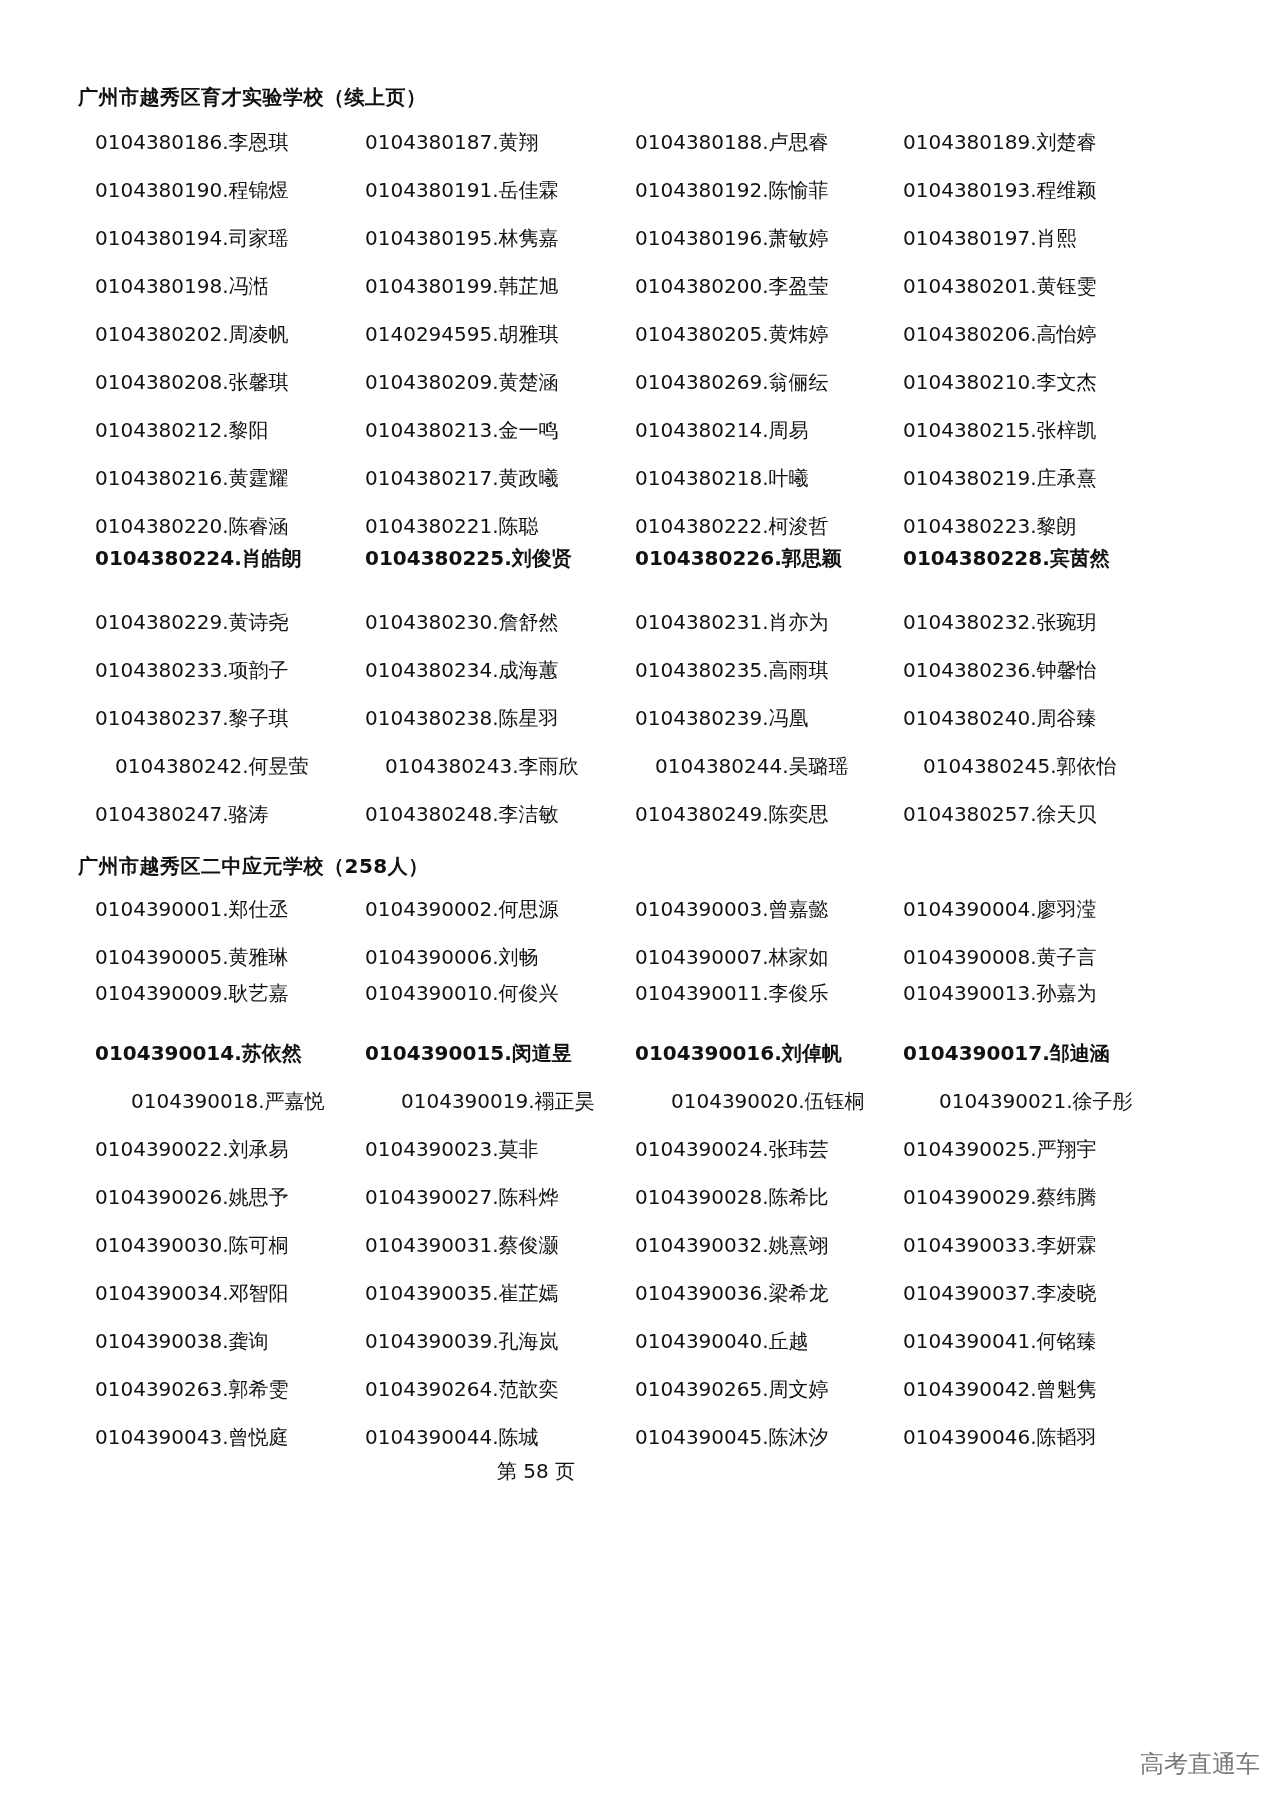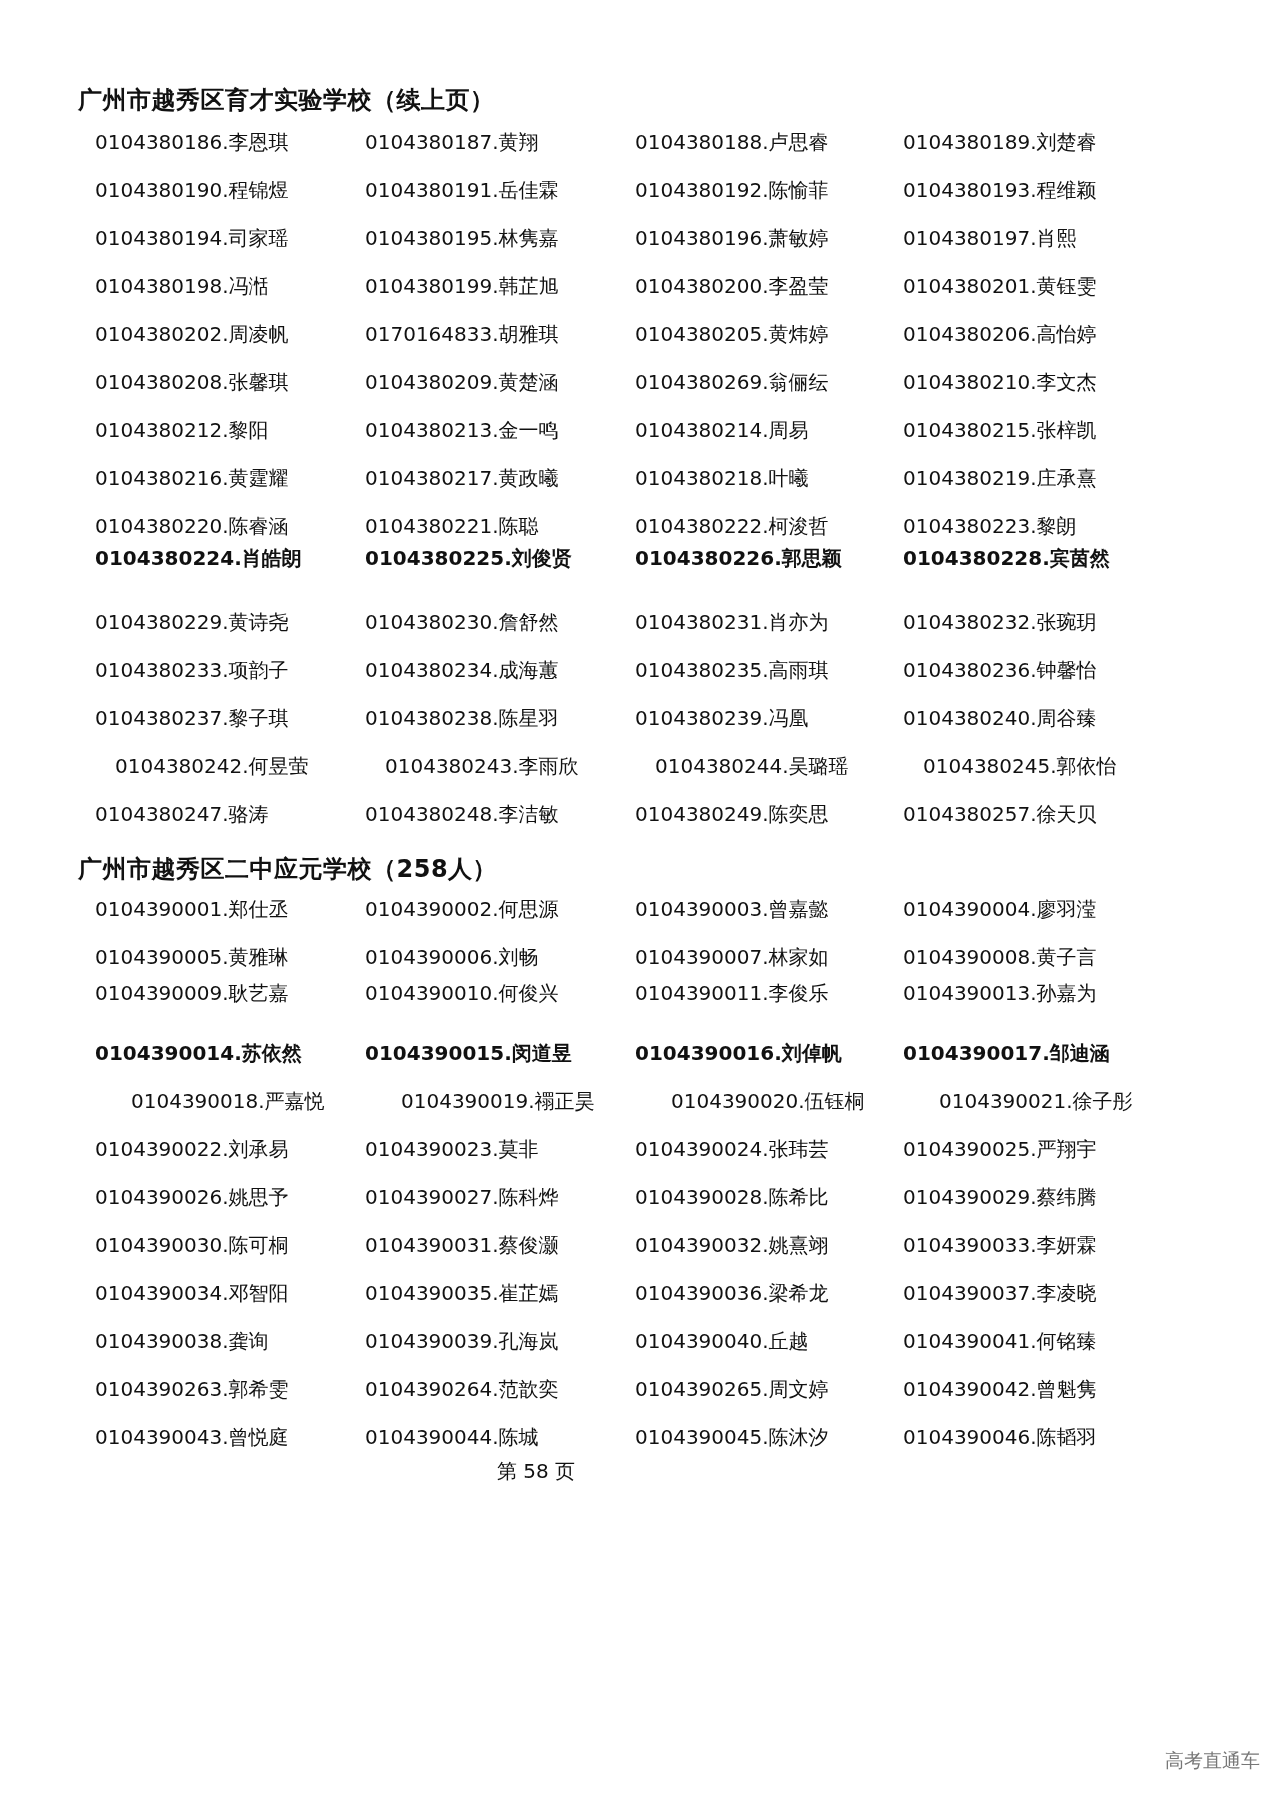--- a/index.html
+++ b/index.html
@@ -1,24 +1,24 @@
 <!DOCTYPE html>
 <html><head>
 <meta charset="utf-8">
 <style>
   html, body { margin:0; padding:0; background:#ffffff; }
   body { width:1280px; height:1811px; position:relative; overflow:hidden;
          font-family:"DejaVu Sans", "Liberation Sans", sans-serif; color:#111; }
-  .section-heading { position:absolute; left:78px; font-size:24px; font-weight:bold; letter-spacing:0.5px; white-space:nowrap; }
+  .section-heading { position:absolute; left:78px; font-size:20px; font-weight:bold; letter-spacing:0.5px; white-space:nowrap; }
   .grid { position:absolute; left:95px; }
   .row { position:absolute; left:0; height:48px; width:1150px; }
   .cell { position:absolute; top:0; font-size:20px; white-space:nowrap; line-height:28px; }
   .c0 { left:0; } .c1 { left:270px; } .c2 { left:540px; } .c3 { left:808px; }
   .page-number { position:absolute; top:1458px; left:0; width:1072px; text-align:center; font-size:20px; }
-  .watermark { position:absolute; top:1748px; right:20px; font-size:19px; color:#777; }
+  .watermark { position:absolute; top:1748px; right:20px; font-size:24px; color:#777; }
 </style>
 </head>
 <body>
 
 <div>
   <div class="section-heading" style="top:84px;">广州市越秀区育才实验学校（续上页）</div>
   <div class="grid" id="grid0" style="top:128px;">
       <div class="row" style="top: 0px;">
         <span class="cell c0">0104380186.李恩琪</span>
         <span class="cell c1">0104380187.黄翔</span>
@@ -38,21 +38,21 @@
         <span class="cell c3">0104380197.肖熙</span>
       </div>
       <div class="row" style="top: 144px;">
         <span class="cell c0">0104380198.冯湉</span>
         <span class="cell c1">0104380199.韩芷旭</span>
         <span class="cell c2">0104380200.李盈莹</span>
         <span class="cell c3">0104380201.黄钰雯</span>
       </div>
       <div class="row" style="top: 192px;">
         <span class="cell c0">0104380202.周凌帆</span>
-        <span class="cell c1">0170164833.胡雅琪</span>
+        <span class="cell c1">0140294595.胡雅琪</span>
         <span class="cell c2">0104380205.黄炜婷</span>
         <span class="cell c3">0104380206.高怡婷</span>
       </div>
       <div class="row" style="top: 240px;">
         <span class="cell c0">0104380208.张馨琪</span>
         <span class="cell c1">0104380209.黄楚涵</span>
         <span class="cell c2">0104380269.翁俪纭</span>
         <span class="cell c3">0104380210.李文杰</span>
       </div>
       <div class="row" style="top: 288px;">

